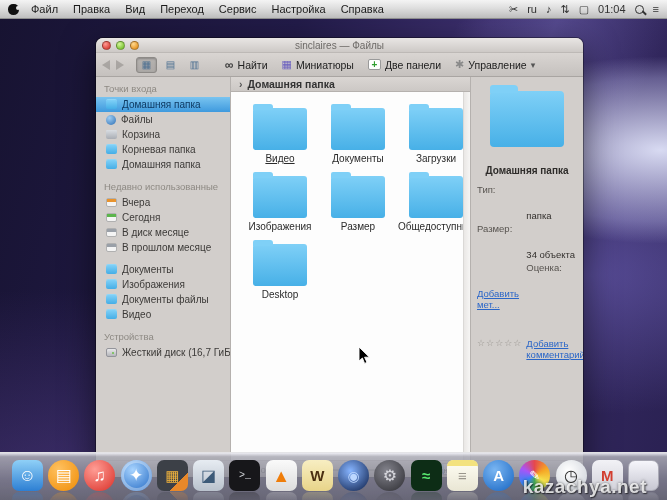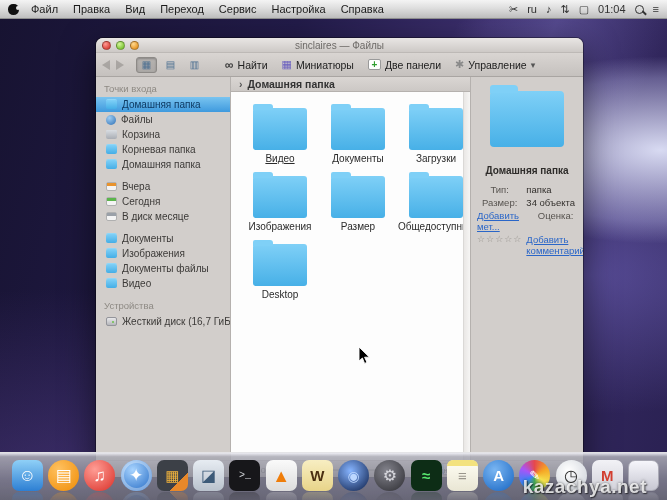--- a/index.html
+++ b/index.html
@@ -100,22 +100,22 @@
   .folder::before{ content:""; position:absolute; top:-4px; left:0; width:20px; height:6px; background:#7fd0f7; border-radius:2px 3px 0 0;}
   .flabel{ font-size:10px; color:#2b2b2b; max-width:76px; text-align:center; white-space:nowrap;}
   .fitem.hovered .flabel{ text-decoration:underline; }
 
   
   .infopanel{ width:112px; padding:10px 6px 0; font-size:9.5px; color:#3c3a38; display:flex; flex-direction:column; align-items:center;}
   .bigfolder{ width:74px; height:56px; background:linear-gradient(#7fd0f7,#47b0e7); border-radius:4px; position:relative; margin:4px 0 18px;}
   .bigfolder::before{ content:""; position:absolute; top:-6px; left:0; width:28px; height:8px; background:#7fd0f7; border-radius:3px 4px 0 0;}
   .info-title{ font-weight:bold; font-size:10px; color:#2e2c2a; margin-bottom:8px; text-align:center;}
   .info-rows{ display:grid; grid-template-columns:auto 1fr; column-gap:4px; row-gap:2px; width:100%;}
-  .ilabel{ text-align:center; color:#57534f; white-space:nowrap;}
-  .ivalue{ color:#33302d; }
+  .ilabel{ text-align:left; color:#57534f; white-space:nowrap;}
+  .ivalue{ color:#33302d;margin-top:26px; }
   .ilink{ color:#2a66c8; text-decoration:underline; cursor:pointer;}
   .stars{ color:#9a9691; letter-spacing:1px; font-size:9px;}
 
   
   .statusbar{ height:17px; background:linear-gradient(#d7d3d0,#c4c0bd); border-top:1px solid #a9a5a2; position:relative; font-size:9.5px; color:#444;}
   .st-left{ position:absolute; left:141px; top:3px; }
   .slider{ position:absolute; left:216px; top:8px; width:84px; height:2px; background:#9b9794; border-radius:1px;}
   .slider .handle{ position:absolute; left:32%; top:-5px; width:11px; height:11px; border-radius:50%; background:radial-gradient(circle at 35% 30%, #fdfdfd, #b9b5b2); border:1px solid #8f8b88;}
   .capacity{ position:absolute; left:322px; top:2px; width:58px; height:12px; border:1px solid #9a96a3; border-radius:6px; overflow:hidden; background:#e9e7ef;}
   .capacity .fill{ position:absolute; left:0; top:0; bottom:0; width:45%; background:linear-gradient(#9fd0f2,#4f9fdd);}
@@ -243,31 +243,36 @@
             <span class="si si-folder"></span>
             <span>Корневая папка</span>
           </div>
           <div class="side-item">
             <span class="si si-folder"></span>
             <span>Домашняя папка</span>
           </div>
         </div>
 
         <div class="side-section">
+          <div class="side-title">Недавно использованные</div>
           <div class="side-item">
             <span class="si si-cal orange"></span>
             <span>Вчера</span>
           </div>
           <div class="side-item">
             <span class="si si-cal green"></span>
             <span>Сегодня</span>
           </div>
           <div class="side-item">
             <span class="si si-cal"></span>
             <span>В диск месяце</span>
+          </div>
+          <div class="side-item">
+            <span class="si si-cal"></span>
+            <span>В прошлом месяце</span>
           </div>
         </div>
 
         <div class="side-section">
           <div class="side-item">
             <span class="si si-folder"></span>
             <span>Документы</span>
           </div>
           <div class="side-item">
             <span class="si si-folder"></span>

